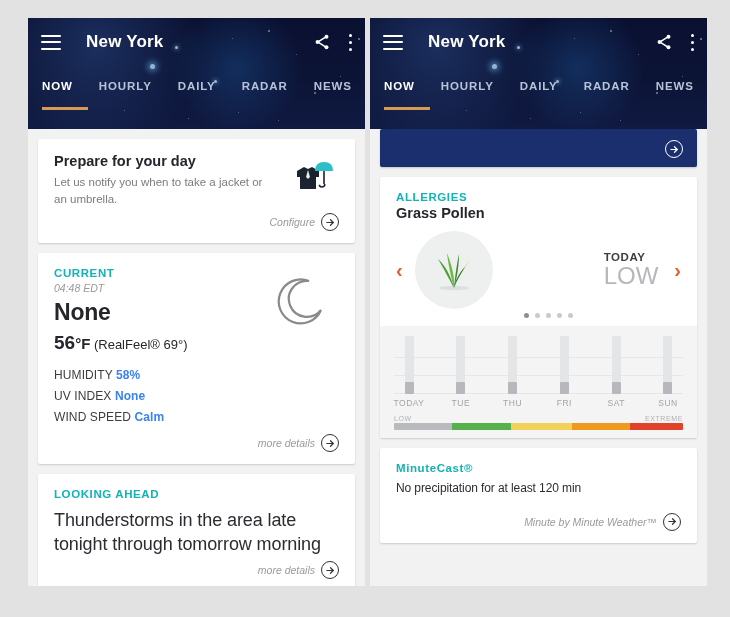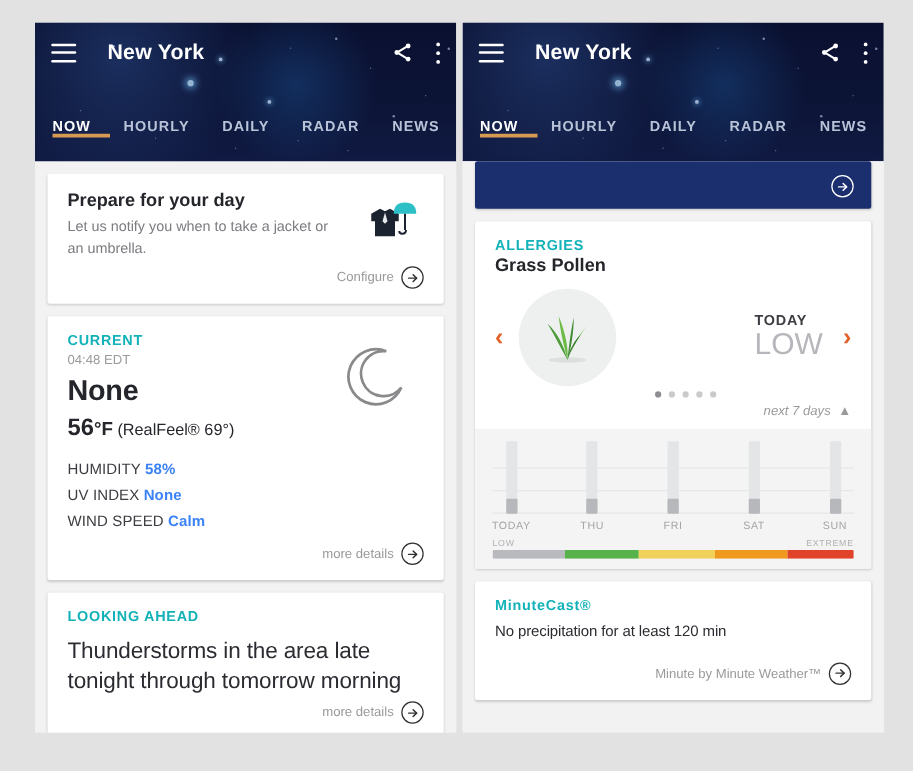--- a/index.html
+++ b/index.html
@@ -40,29 +40,29 @@
   .hamburger i:nth-child(1) { width: 100%; }
   .hamburger i:nth-child(2) { width: 100%; }
   .hamburger i:nth-child(3) { width: 100%; }
   .city { color: #fff; font-size: 17px; font-weight: bold; margin-left: 25px; letter-spacing: .2px; }
   .hdr-actions { margin-left: auto; display: flex; align-items: center; gap: 17px; }
   .ico { cursor: pointer; display: block; }
   .kebab { width: 4px; height: 17px; display: flex; flex-direction: column; justify-content: space-between; align-items: center; cursor: pointer; }
   .kebab b { width: 3px; height: 3px; background: #fff; border-radius: 50%; display: block; }
 
   .tabs { position: relative; display: flex; align-items: flex-end; height: 44px; padding: 0 14px; gap: 26px; }
-  .tab { color: #b9c3d8; font-size: 11.5px; font-weight: bold; letter-spacing: .9px; padding-bottom: 2px; cursor: pointer; position: relative; }
+  .tab { color: #b9c3d8; font-size: 11.5px; font-weight: bold; letter-spacing: .9px; padding-bottom: 18px; cursor: pointer; position: relative; }
   .tab.active { color: #fff; }
   .tab-underline { position: absolute; left: 14px; bottom: 0; width: 46px; height: 3px; background: #d79a52; }
 
   
   .scroll { position: relative; height: 457px; background: #f2f2f2; padding: 0 10px; }
   .card { background: #fff; border-radius: 2px; box-shadow: 0 1px 2px rgba(0,0,0,.16); margin-top: 10px; padding: 14px 16px 12px; position: relative; }
   .label-teal { color: #12b2b8; font-size: 11.5px; font-weight: bold; letter-spacing: .6px; }
-  .muted-it { color: #9a9a9a; font-size: 10.5px; }
+  .muted-it { font-style: italic; color: #9a9a9a; font-size: 10.5px; }
 
   .arrow-btn { width: 18px; height: 18px; border: 1.4px solid #333; border-radius: 50%; display: inline-flex; align-items: center; justify-content: center; cursor: pointer; flex: none; }
   .more-row { display: flex; align-items: center; justify-content: flex-end; gap: 6px; margin-top: 6px; }
 
   
   .prep-title { font-size: 14.5px; font-weight: bold; color: #25262b; }
   .prep-sub { font-size: 11.5px; color: #7b7b80; line-height: 1.45; margin-top: 5px; max-width: 215px; }
   .prep-icon { position: absolute; right: 18px; top: 16px; }
 
   
@@ -332,35 +332,37 @@
         </div>
 
         <div class="dots">
           <span class="dot on"></span>
           <span class="dot"></span>
           <span class="dot"></span>
           <span class="dot"></span>
           <span class="dot"></span>
         </div>
 
-        <div class="next7">
-          <span>next 7 days</span>
-          <span class="caret-up">▲</span>
-        </div>
 
         <div class="chart">
           <div class="bars">
             <div class="gridline" style="bottom:14px"></div>
             <div class="gridline" style="bottom:32px"></div>
             <div class="gridline" style="bottom:50px"></div>
             <div class="bar-wrap">
               <div class="bar-track">
                   <div class="bar-fill" style="height:12px"></div>
                 </div>
               <div class="bar-lbl">TODAY</div>
+            </div>
+            <div class="bar-wrap">
+              <div class="bar-track">
+                  <div class="bar-fill" style="height:12px"></div>
+                </div>
+              <div class="bar-lbl">TUE</div>
             </div>
             <div class="bar-wrap">
               <div class="bar-track">
                   <div class="bar-fill" style="height:12px"></div>
                 </div>
               <div class="bar-lbl">THU</div>
             </div>
             <div class="bar-wrap">
               <div class="bar-track">
                   <div class="bar-fill" style="height:12px"></div>

